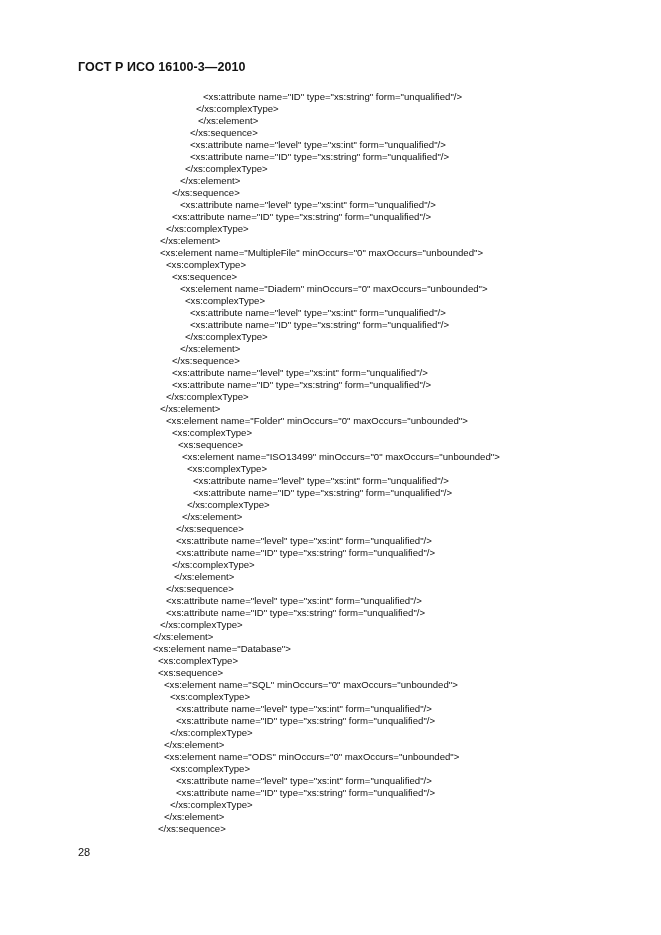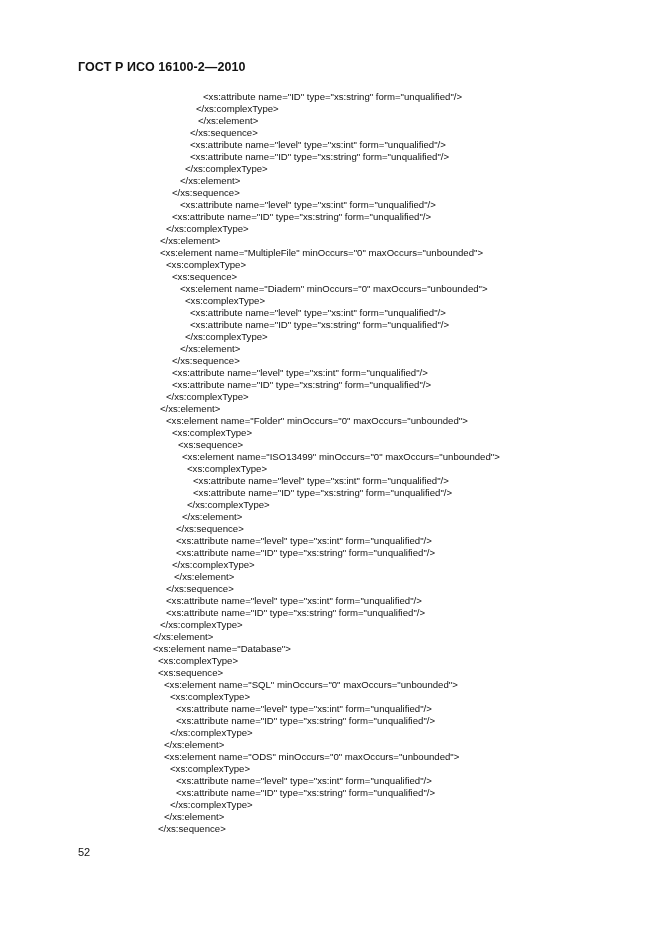--- a/index.html
+++ b/index.html
@@ -5,21 +5,21 @@
   html, body { margin: 0; padding: 0; background: #ffffff; }
   body { width: 661px; height: 935px; position: relative; overflow: hidden; font-family: "Liberation Sans", sans-serif; color: #111; }
   .header { position: absolute; left: 78px; top: 60px; font-size: 12.5px; font-weight: bold; letter-spacing: 0.1px; }
   .code { position: absolute; left: 0; top: 0; }
   .line { position: absolute; font-size: 9.6px; line-height: 12px; white-space: pre; }
   .page-num { position: absolute; left: 78px; top: 846px; font-size: 11px; }
 </style>
 </head>
 <body>
 
-<div class="header">ГОСТ Р ИСО 16100-2—2010</div>
+<div class="header">ГОСТ Р ИСО 16100-3—2010</div>
 
 <div class="code" id="code-block">
     <div class="line" style="left: 203px; top: 91px;">&lt;xs:attribute name="ID" type="xs:string" form="unqualified"/&gt;</div>
     <div class="line" style="left: 196px; top: 103px;">&lt;/xs:complexType&gt;</div>
     <div class="line" style="left: 198px; top: 115px;">&lt;/xs:element&gt;</div>
     <div class="line" style="left: 190px; top: 127px;">&lt;/xs:sequence&gt;</div>
     <div class="line" style="left: 190px; top: 139px;">&lt;xs:attribute name="level" type="xs:int" form="unqualified"/&gt;</div>
     <div class="line" style="left: 190px; top: 151px;">&lt;xs:attribute name="ID" type="xs:string" form="unqualified"/&gt;</div>
     <div class="line" style="left: 185px; top: 163px;">&lt;/xs:complexType&gt;</div>
     <div class="line" style="left: 180px; top: 175px;">&lt;/xs:element&gt;</div>
@@ -72,13 +72,13 @@
     <div class="line" style="left: 164px; top: 739px;">&lt;/xs:element&gt;</div>
     <div class="line" style="left: 164px; top: 751px;">&lt;xs:element name="ODS" minOccurs="0" maxOccurs="unbounded"&gt;</div>
     <div class="line" style="left: 170px; top: 763px;">&lt;xs:complexType&gt;</div>
     <div class="line" style="left: 176px; top: 775px;">&lt;xs:attribute name="level" type="xs:int" form="unqualified"/&gt;</div>
     <div class="line" style="left: 176px; top: 787px;">&lt;xs:attribute name="ID" type="xs:string" form="unqualified"/&gt;</div>
     <div class="line" style="left: 170px; top: 799px;">&lt;/xs:complexType&gt;</div>
     <div class="line" style="left: 164px; top: 811px;">&lt;/xs:element&gt;</div>
     <div class="line" style="left: 158px; top: 823px;">&lt;/xs:sequence&gt;</div>
   </div>
 
-<div class="page-num">52</div>
+<div class="page-num">28</div>
 
 </body></html>

